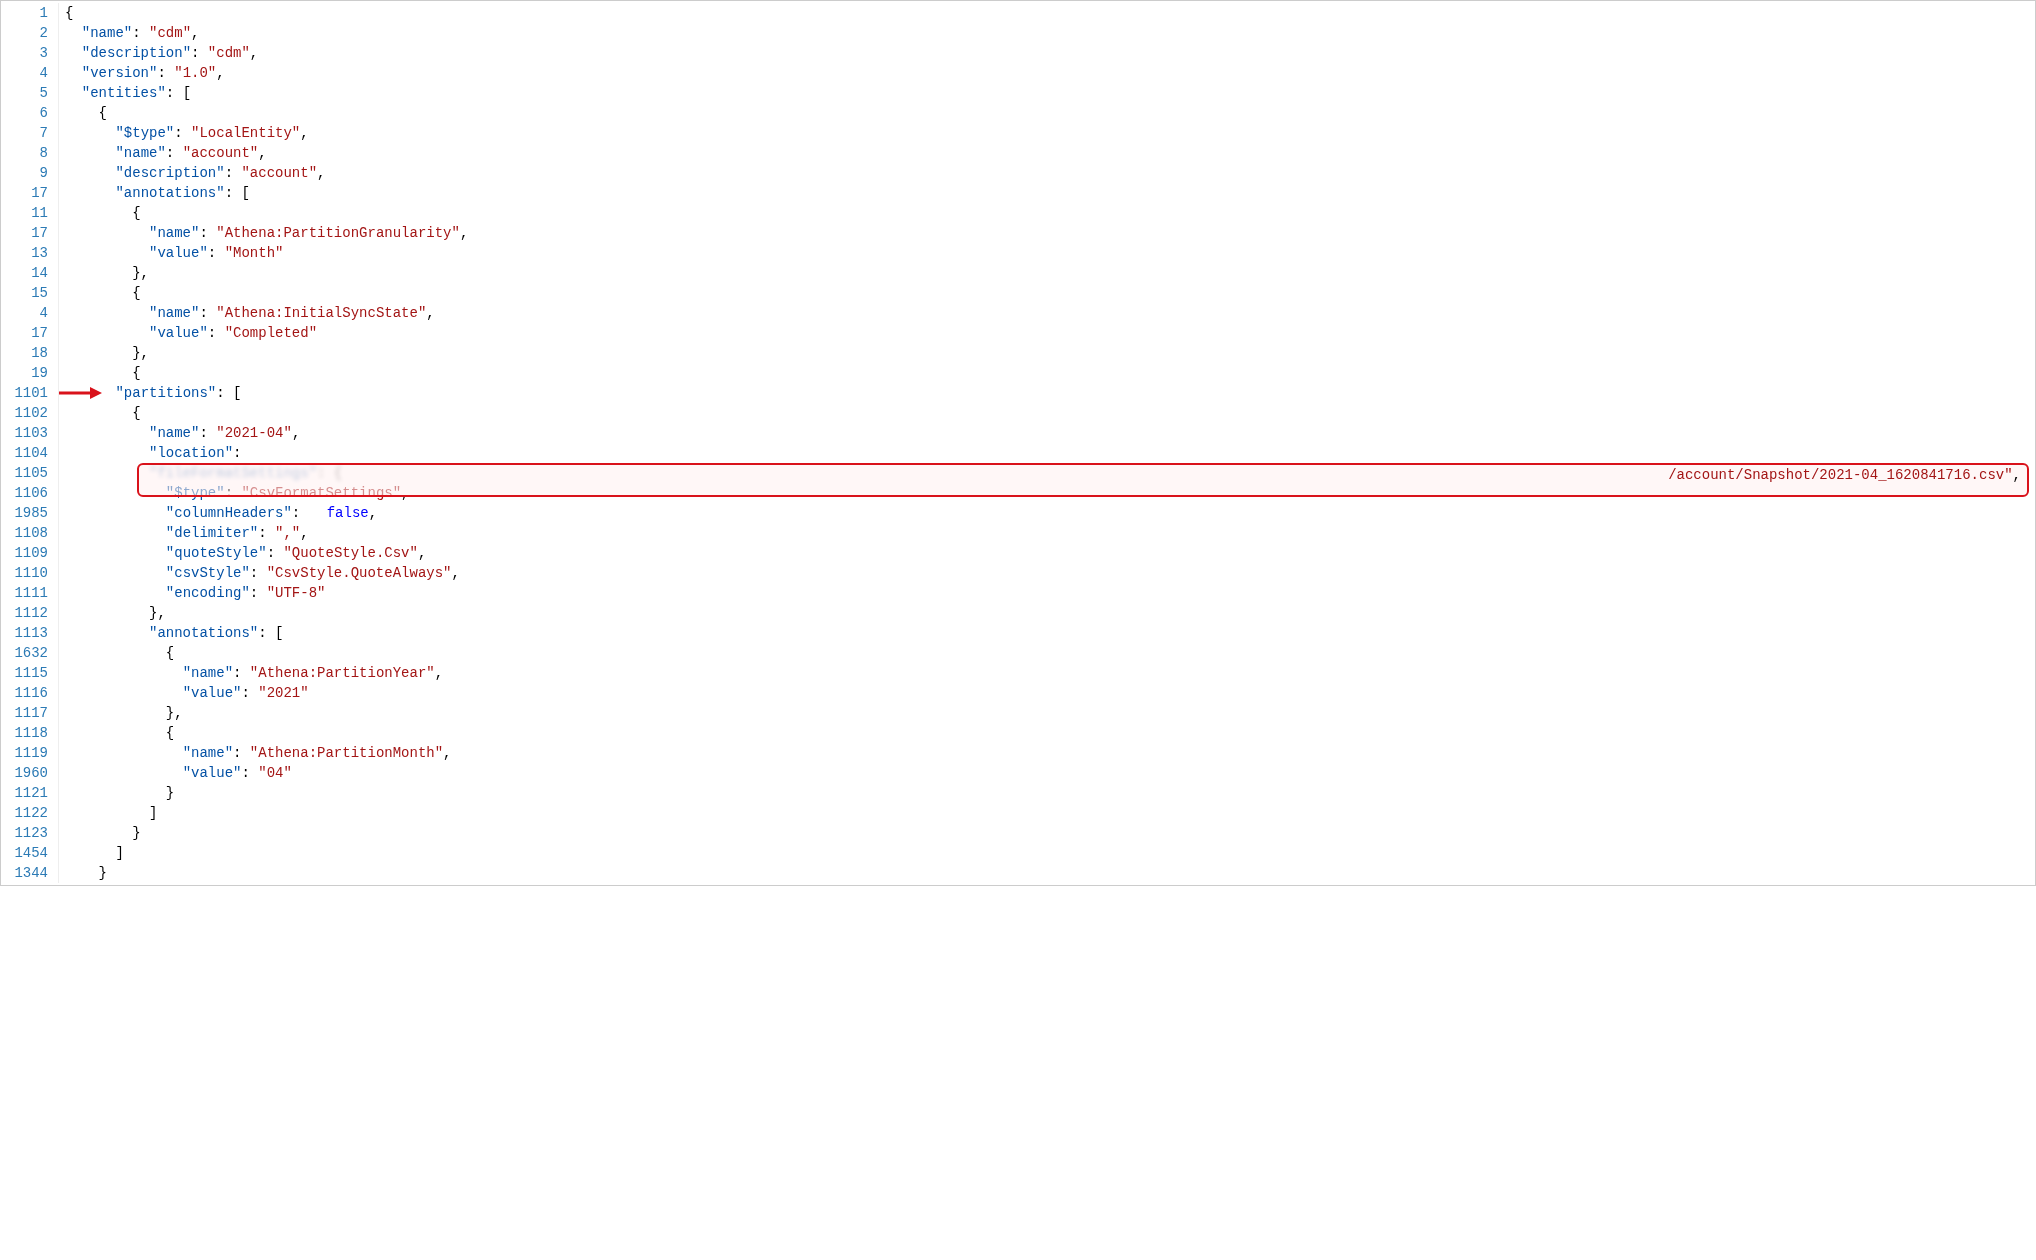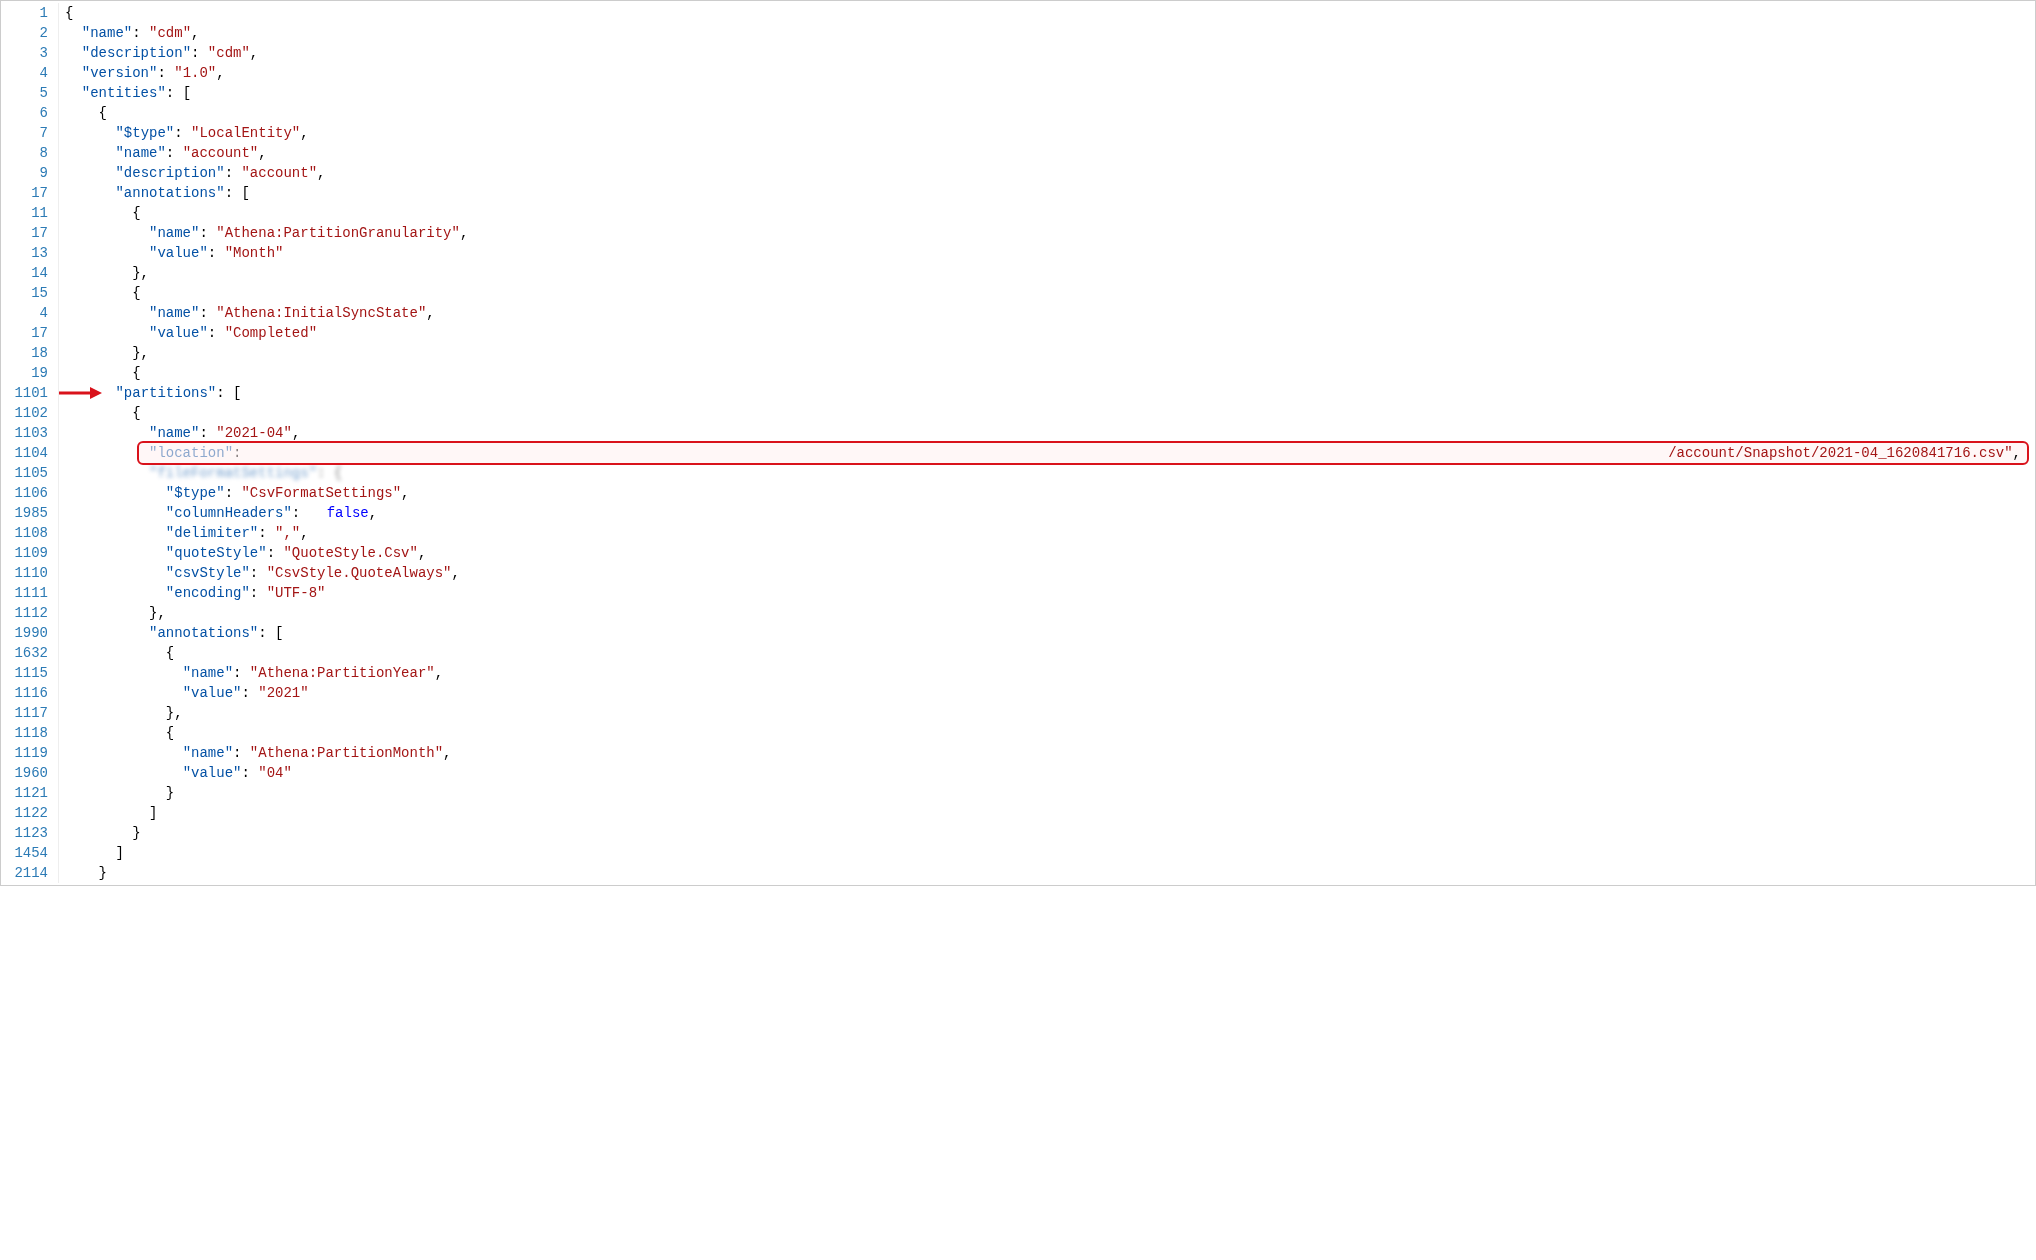--- a/index.html
+++ b/index.html
@@ -102,33 +102,33 @@
       <div>1103</div>
       <div>1104</div>
       <div>1105</div>
       <div>1106</div>
       <div>1985</div>
       <div>1108</div>
       <div>1109</div>
       <div>1110</div>
       <div>1111</div>
       <div>1112</div>
-      <div>1990</div>
+      <div>1113</div>
       <div>1632</div>
       <div>1115</div>
       <div>1116</div>
       <div>1117</div>
       <div>1118</div>
       <div>1119</div>
       <div>1960</div>
       <div>1121</div>
       <div>1122</div>
       <div>1123</div>
       <div>1454</div>
-      <div>2114</div>
+      <div>1344</div>
     </div>
   <div class="code" id="code">
   <div class="line"><span class="tok-brace">{</span></div>
       <div class="line"><span>  </span><span class="tok-key">"name"</span><span class="tok-punc">: </span><span class="tok-str">"cdm"</span><span class="tok-punc">,</span></div>
       <div class="line"><span>  </span><span class="tok-key">"description"</span><span class="tok-punc">: </span><span class="tok-str">"cdm"</span><span class="tok-punc">,</span></div>
       <div class="line"><span>  </span><span class="tok-key">"version"</span><span class="tok-punc">: </span><span class="tok-str">"1.0"</span><span class="tok-punc">,</span></div>
       <div class="line"><span>  </span><span class="tok-key">"entities"</span><span class="tok-punc">: [</span></div>
       <div class="line"><span>    </span><span class="tok-brace">{</span></div>
       <div class="line"><span>      </span><span class="tok-key">"$type"</span><span class="tok-punc">: </span><span class="tok-str">"LocalEntity"</span><span class="tok-punc">,</span></div>
       <div class="line"><span>      </span><span class="tok-key">"name"</span><span class="tok-punc">: </span><span class="tok-str">"account"</span><span class="tok-punc">,</span></div>
@@ -167,17 +167,17 @@
       <div class="line"><span>          </span><span class="tok-punc">]</span></div>
       <div class="line"><span>        </span><span class="tok-brace">}</span></div>
       <div class="line"><span>      </span><span class="tok-punc">]</span></div>
       <div class="line"><span>    </span><span class="tok-brace">}</span></div>
       <div class="annot-arrow" style="top: 380px;">
         <svg width="48" height="20" viewBox="0 0 48 20">
           <line x1="2" y1="10" x2="36" y2="10" stroke="#d9121b" stroke-width="3"></line>
           <polygon points="36,4 48,10 36,16" fill="#d9121b"></polygon>
         </svg>
       </div>
-      <div class="annot-box" style="top: 438px; left: 78px; right: 4px; height: 24px;">
+      <div class="annot-box" style="top: 460px; left: 78px; right: 4px; height: 34px;">
         <span class="visible-right"><span class="tok-str">/account/Snapshot/2021-04_1620841716.csv"</span><span class="tok-punc">,</span></span>
       </div>
     </div>
 </div>
 
 </body></html>

